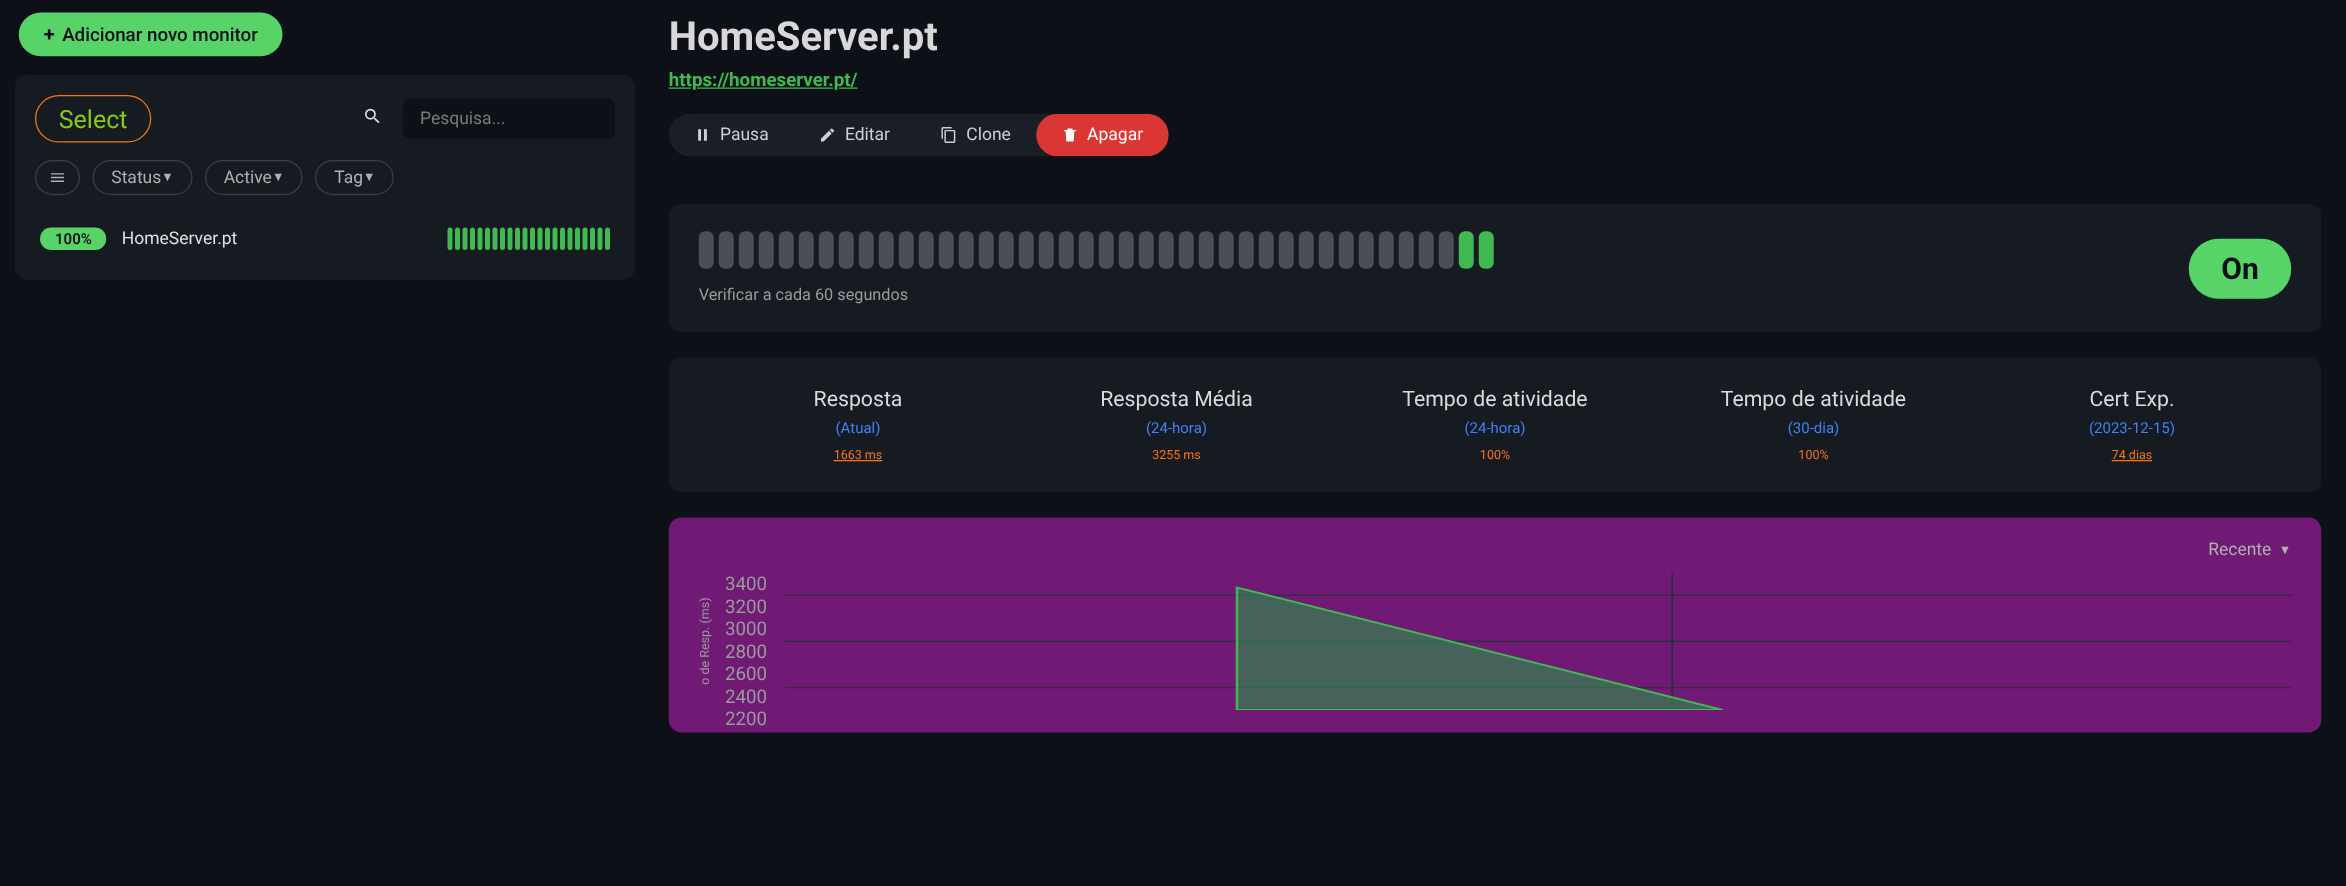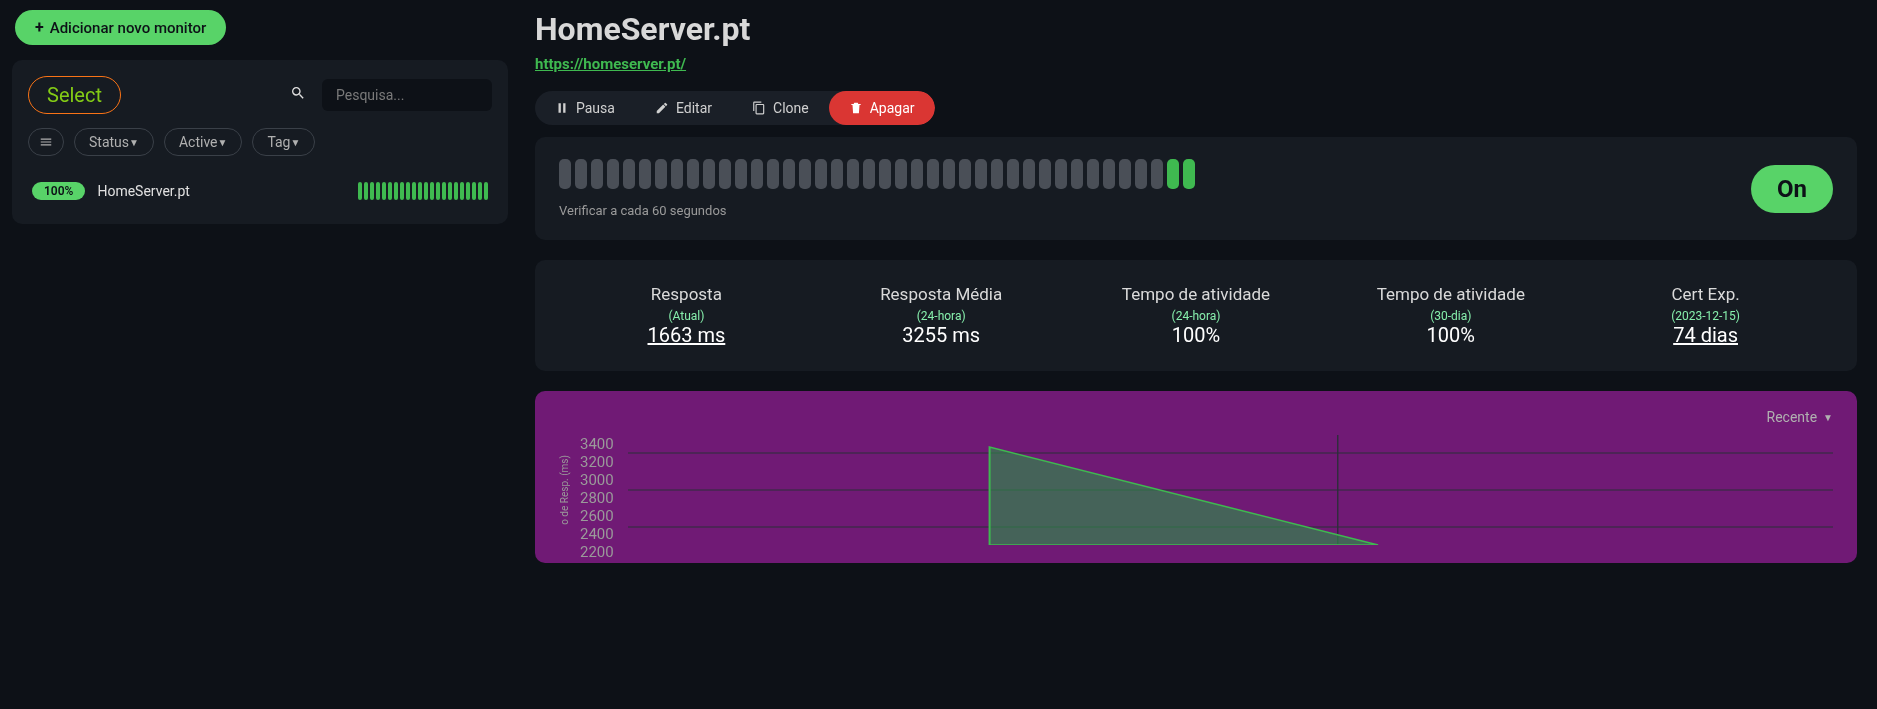--- a/index.html
+++ b/index.html
@@ -19,36 +19,36 @@
 .filter-btn{background:transparent;border:1px solid #3a4048;border-radius:20px;color:#b0b0b0;padding:5px 14px;font-size:14px;cursor:pointer;display:inline-flex;align-items:center;gap:0}
 .chev{font-size:10px}
 .monitor-item{display:flex;align-items:center;gap:12px;padding:8px 4px;cursor:pointer}
 .pct-badge{background:#58d368;color:#0d1117;border-radius:14px;padding:2px 12px;font-size:12px;font-weight:600}
 .mon-name{color:#e0e0e0;font-size:14px;flex:1}
 .mini-bars{display:flex;gap:2px}
 .mini-bar{width:4px;height:18px;background:#3fb950;border-radius:2px}
 .main{flex:1;padding:0 20px 0 15px}
 .title{font-size:32px;font-weight:700;color:#d8d8d8;margin-bottom:6px}
 .url{color:#3fb950;font-size:15px;font-weight:700;text-decoration:underline;margin-bottom:18px;display:inline-block}
-.actions{display:flex;gap:0;background:#1a1f27;border-radius:24px;width:fit-content;margin-bottom:12px;overflow:hidden}
+.actions{display:flex;gap:0;background:#1a1f27;border-radius:24px;width:fit-content;margin-bottom:38px;overflow:hidden}
 .action-btn{background:transparent;border:none;color:#d0d0d0;padding:9px 20px;font-size:14px;cursor:pointer;display:inline-flex;align-items:center;gap:7px}
 .action-btn.danger{background:#da3633;color:#fff;border-radius:24px}
 .status-card{background:#161b22;border-radius:10px;padding:22px 24px;margin-bottom:20px;display:flex;align-items:center;gap:20px}
 .status-left{flex:1}
 .big-bars{display:flex;gap:4px;margin-bottom:14px}
 .big-bar{width:12px;height:30px;border-radius:5px}
 .big-bar.grey{background:#4a4f57}
 .big-bar.green{background:#3fb950}
 .check-label{color:#9a9a9a;font-size:13px}
 .on-badge{background:#58d368;color:#0d1117;border-radius:26px;padding:10px 26px;font-size:24px;font-weight:700}
 .stats-card{background:#161b22;border-radius:10px;padding:24px;margin-bottom:20px;display:flex;justify-content:space-around}
 .stat{text-align:center;flex:1}
 .stat-title{font-size:17px;font-weight:400;color:#dadada;margin-bottom:4px;line-height:1.25}
-.stat-sub{font-size:12px;color:#86efac;}
-.stat-val{font-size:20px;color:#ffffff}
+.stat-sub{font-size:12px;color:#3b82f6;margin-bottom:10px}
+.stat-val{font-size:10px;color:#f97316}
 .stat-val.u{text-decoration:underline}
 .chart-card{background:#701a75;border-radius:10px;padding:18px 24px}
 .chart-header{display:flex;justify-content:flex-end;margin-bottom:10px}
 .recent-btn{background:transparent;border:none;color:#b0b0b0;font-size:14px;cursor:pointer;display:inline-flex;align-items:center;gap:6px}
 .chart-area{display:flex;gap:10px;height:110px;position:relative}
 .y-labels{display:flex;flex-direction:column;justify-content:space-between;align-items:center;font-size:15px;color:#9a9a9a;padding-right:4px}
 .y-title{writing-mode:vertical-rl;transform:rotate(180deg);font-size:10px;color:#9a9a9a;align-self:center}
 .chart-svg{flex:1;height:100%}
 svg.icon{width:14px;height:14px;fill:currentColor;vertical-align:middle}
 svg.icon-lg{width:16px;height:16px;fill:currentColor}

